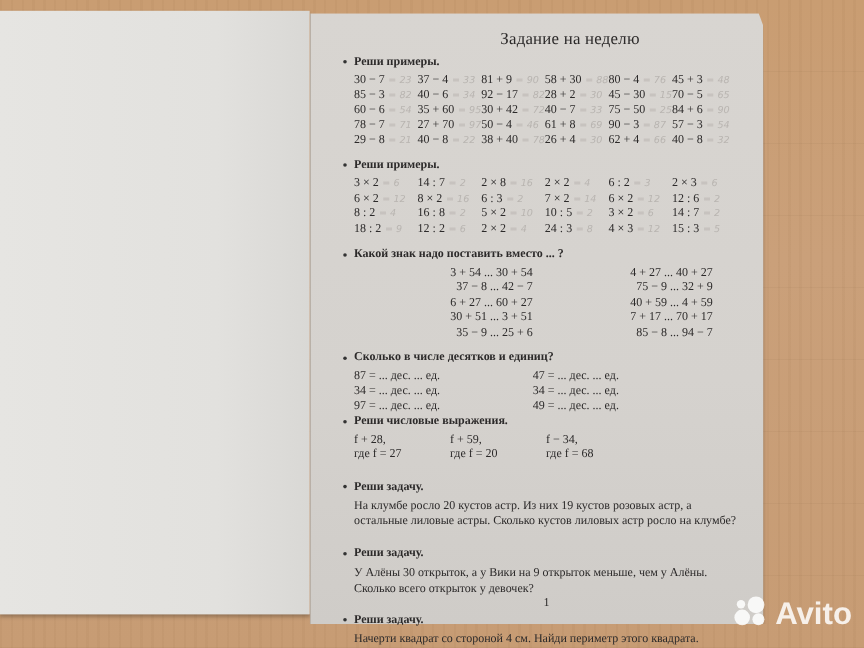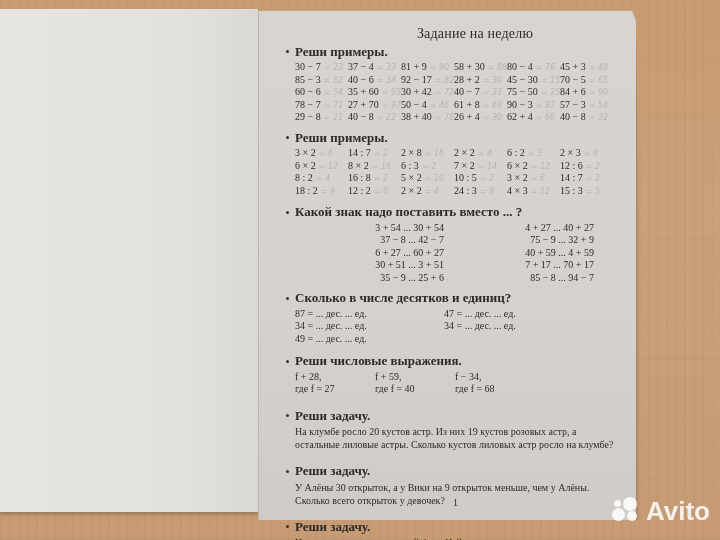--- a/index.html
+++ b/index.html
@@ -24,32 +24,32 @@
       background: linear-gradient(180deg, #d8d5d1 0%, #d5d2ce 60%, #cfccc8 100%);
       box-shadow: 1px 2px 3px rgba(0,0,0,0.25);
       border-left: 1px solid #b9b6b2;
       clip-path: polygon(0 0, 99% 0, 100% 2%, 102% 100%, 0 100%);
     }
     .content {
       position: absolute; left: 285px; top: 28px; width: 340px;
       color: #2c2a2a; font-size: 10px; line-height: 12.5px;
     }
     .title { text-align: center; font-size: 14px; margin-left: 40px; margin-bottom: 5px; letter-spacing: 0.2px; }
-    .section-head { font-weight: bold; font-size: 13px; margin: 0 0 3px 0; display: flex; align-items: center; }
+    .section-head { font-weight: bold; font-size: 10px; margin: 0 0 3px 0; display: flex; align-items: center; }
     .bullet { display: inline-block; width: 3px; height: 3px; background: #333; border-radius: 50%; margin-right: 6px; margin-left: 1px; }
     .grid6 { display: grid; grid-template-columns: repeat(6, 53px); margin-left: 10px; }
     .cell { white-space: nowrap; height: 12.5px; }
     .pencil { color: #b9b5b1; font-style: italic; font-family: "DejaVu Sans", sans-serif; font-size: 8px; margin-left: 3px; }
     .grid2 { display: grid; grid-template-columns: 149px 150px; margin-left: 10px; }
     .grid3 { display: grid; grid-template-columns: 80px 80px 80px; margin-left: 10px; margin-top: 1px; }
     .para { margin-left: 10px; width: 320px; line-height: 13px; }
     .sec1 { margin-bottom: 8px; }
     .sec2 { margin-bottom: 9px; }
     .sec3 { margin-bottom: 8px; text-align: right; }
-    .sec4 { margin-bottom: 10px; }
+    .sec4 { }
     .sec5 { margin-bottom: 14px; }
     .sec6 { margin-bottom: 14px; }
     .sec7 { margin-bottom: 14px; }
     .page-num { position: absolute; left: 453px; top: 497px; font-size: 10px; color: #2c2a2a; }
     .watermark {
       position: absolute; right: 10px; bottom: 13px; display: flex; align-items: flex-start;
       color: rgba(255,255,255,0.85); font-family: "Liberation Sans", sans-serif; font-size: 26px; font-weight: bold;
     }
     .wm-dots { position: relative; width: 30px; height: 26px; margin-right: 4px; }
     .wm-dots span { position: absolute; background: rgba(255,255,255,0.85); border-radius: 50%; }
@@ -158,35 +158,36 @@
   <div class="sec4">
     <div class="section-head">
       <span class="bullet"></span>
       <span>Сколько в числе десятков и единиц?</span>
     </div>
     <div class="grid2" id="grid-s3">
         <div class="cell"><span>87 = ... дес. ... ед.</span></div>
         <div class="cell"><span>47 = ... дес. ... ед.</span></div>
         <div class="cell"><span>34 = ... дес. ... ед.</span></div>
         <div class="cell"><span>34 = ... дес. ... ед.</span></div>
+        <div class="cell"><span>97 = ... дес. ... ед.</span></div>
         <div class="cell"><span>49 = ... дес. ... ед.</span></div>
       </div>
   </div>
 
   <div class="sec5">
     <div class="section-head">
       <span class="bullet"></span>
       <span>Реши числовые выражения.</span>
     </div>
     <div class="grid3" id="grid-s4">
         <div class="cell"><span>f + 28,</span></div>
         <div class="cell"><span>f + 59,</span></div>
         <div class="cell"><span>f − 34,</span></div>
         <div class="cell"><span>где f = 27</span></div>
-        <div class="cell"><span>где f = 40</span></div>
+        <div class="cell"><span>где f = 20</span></div>
         <div class="cell"><span>где f = 68</span></div>
       </div>
   </div>
 
   <div class="sec6">
     <div class="section-head">
       <span class="bullet"></span>
       <span>Реши задачу.</span>
     </div>
     <div class="para">На клумбе росло 20 кустов астр. Из них 19 кустов розовых астр, а остальные лиловые астры. Сколько кустов лиловых астр росло на клумбе?</div>

